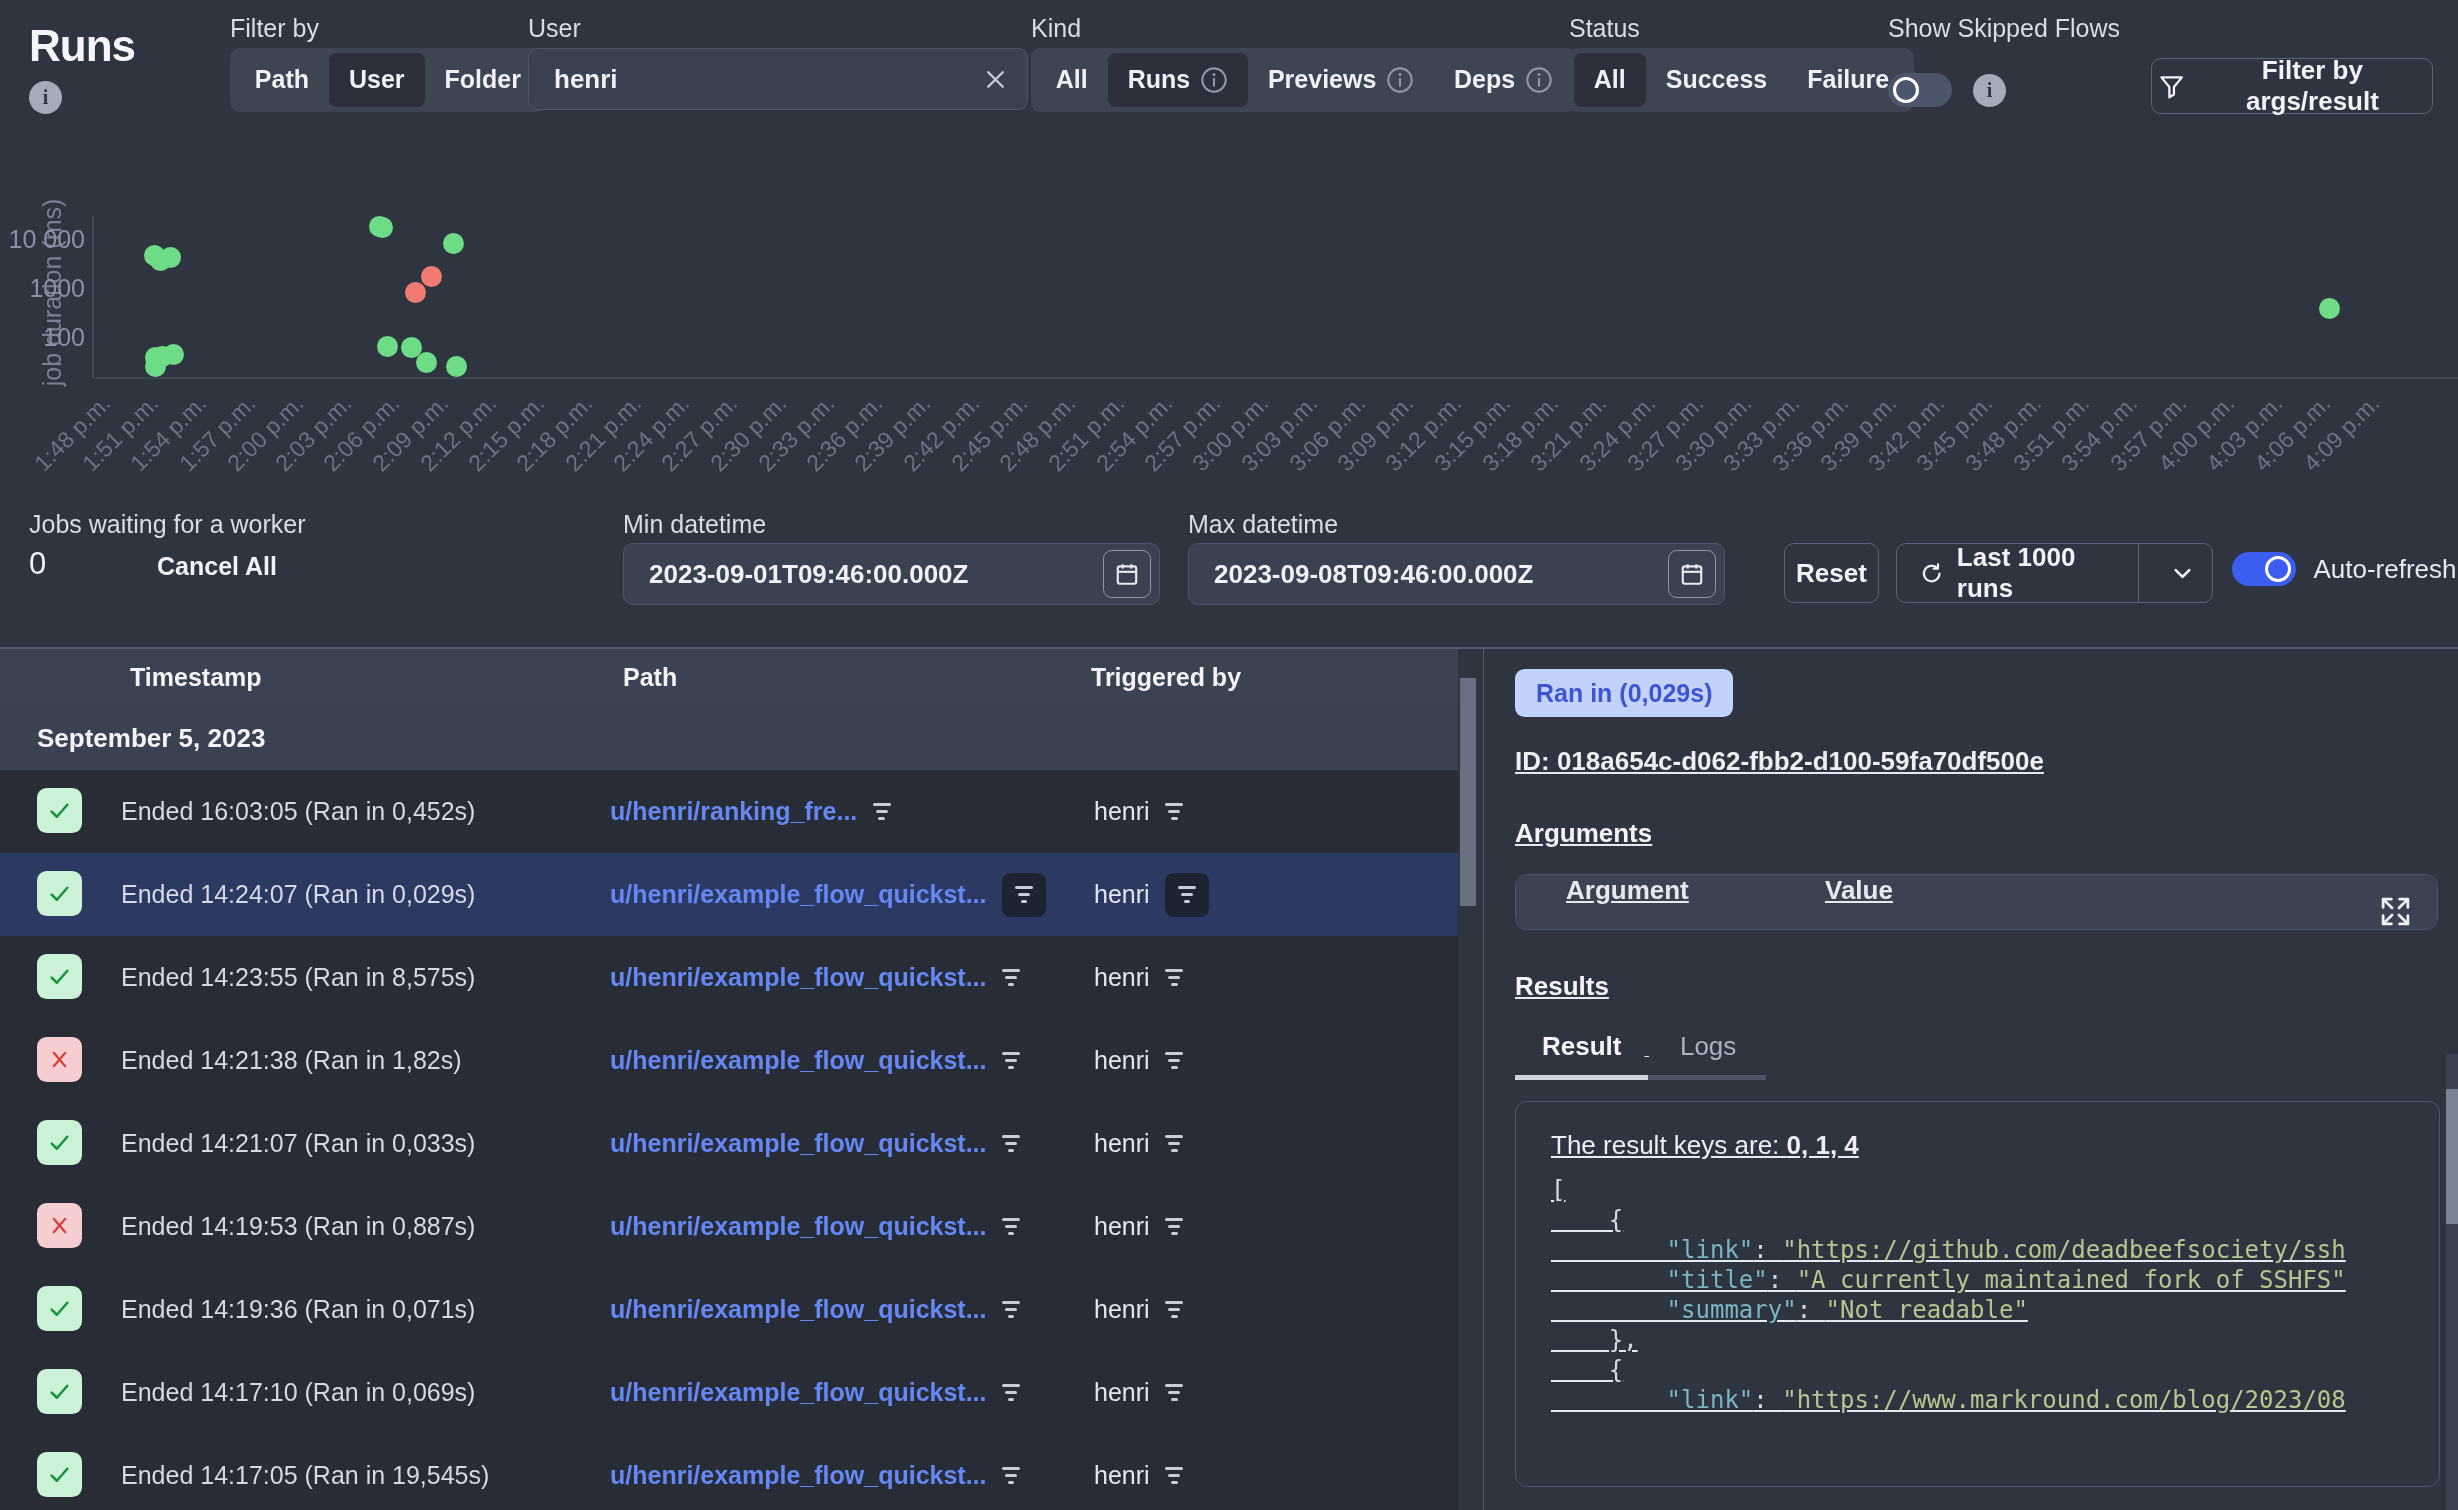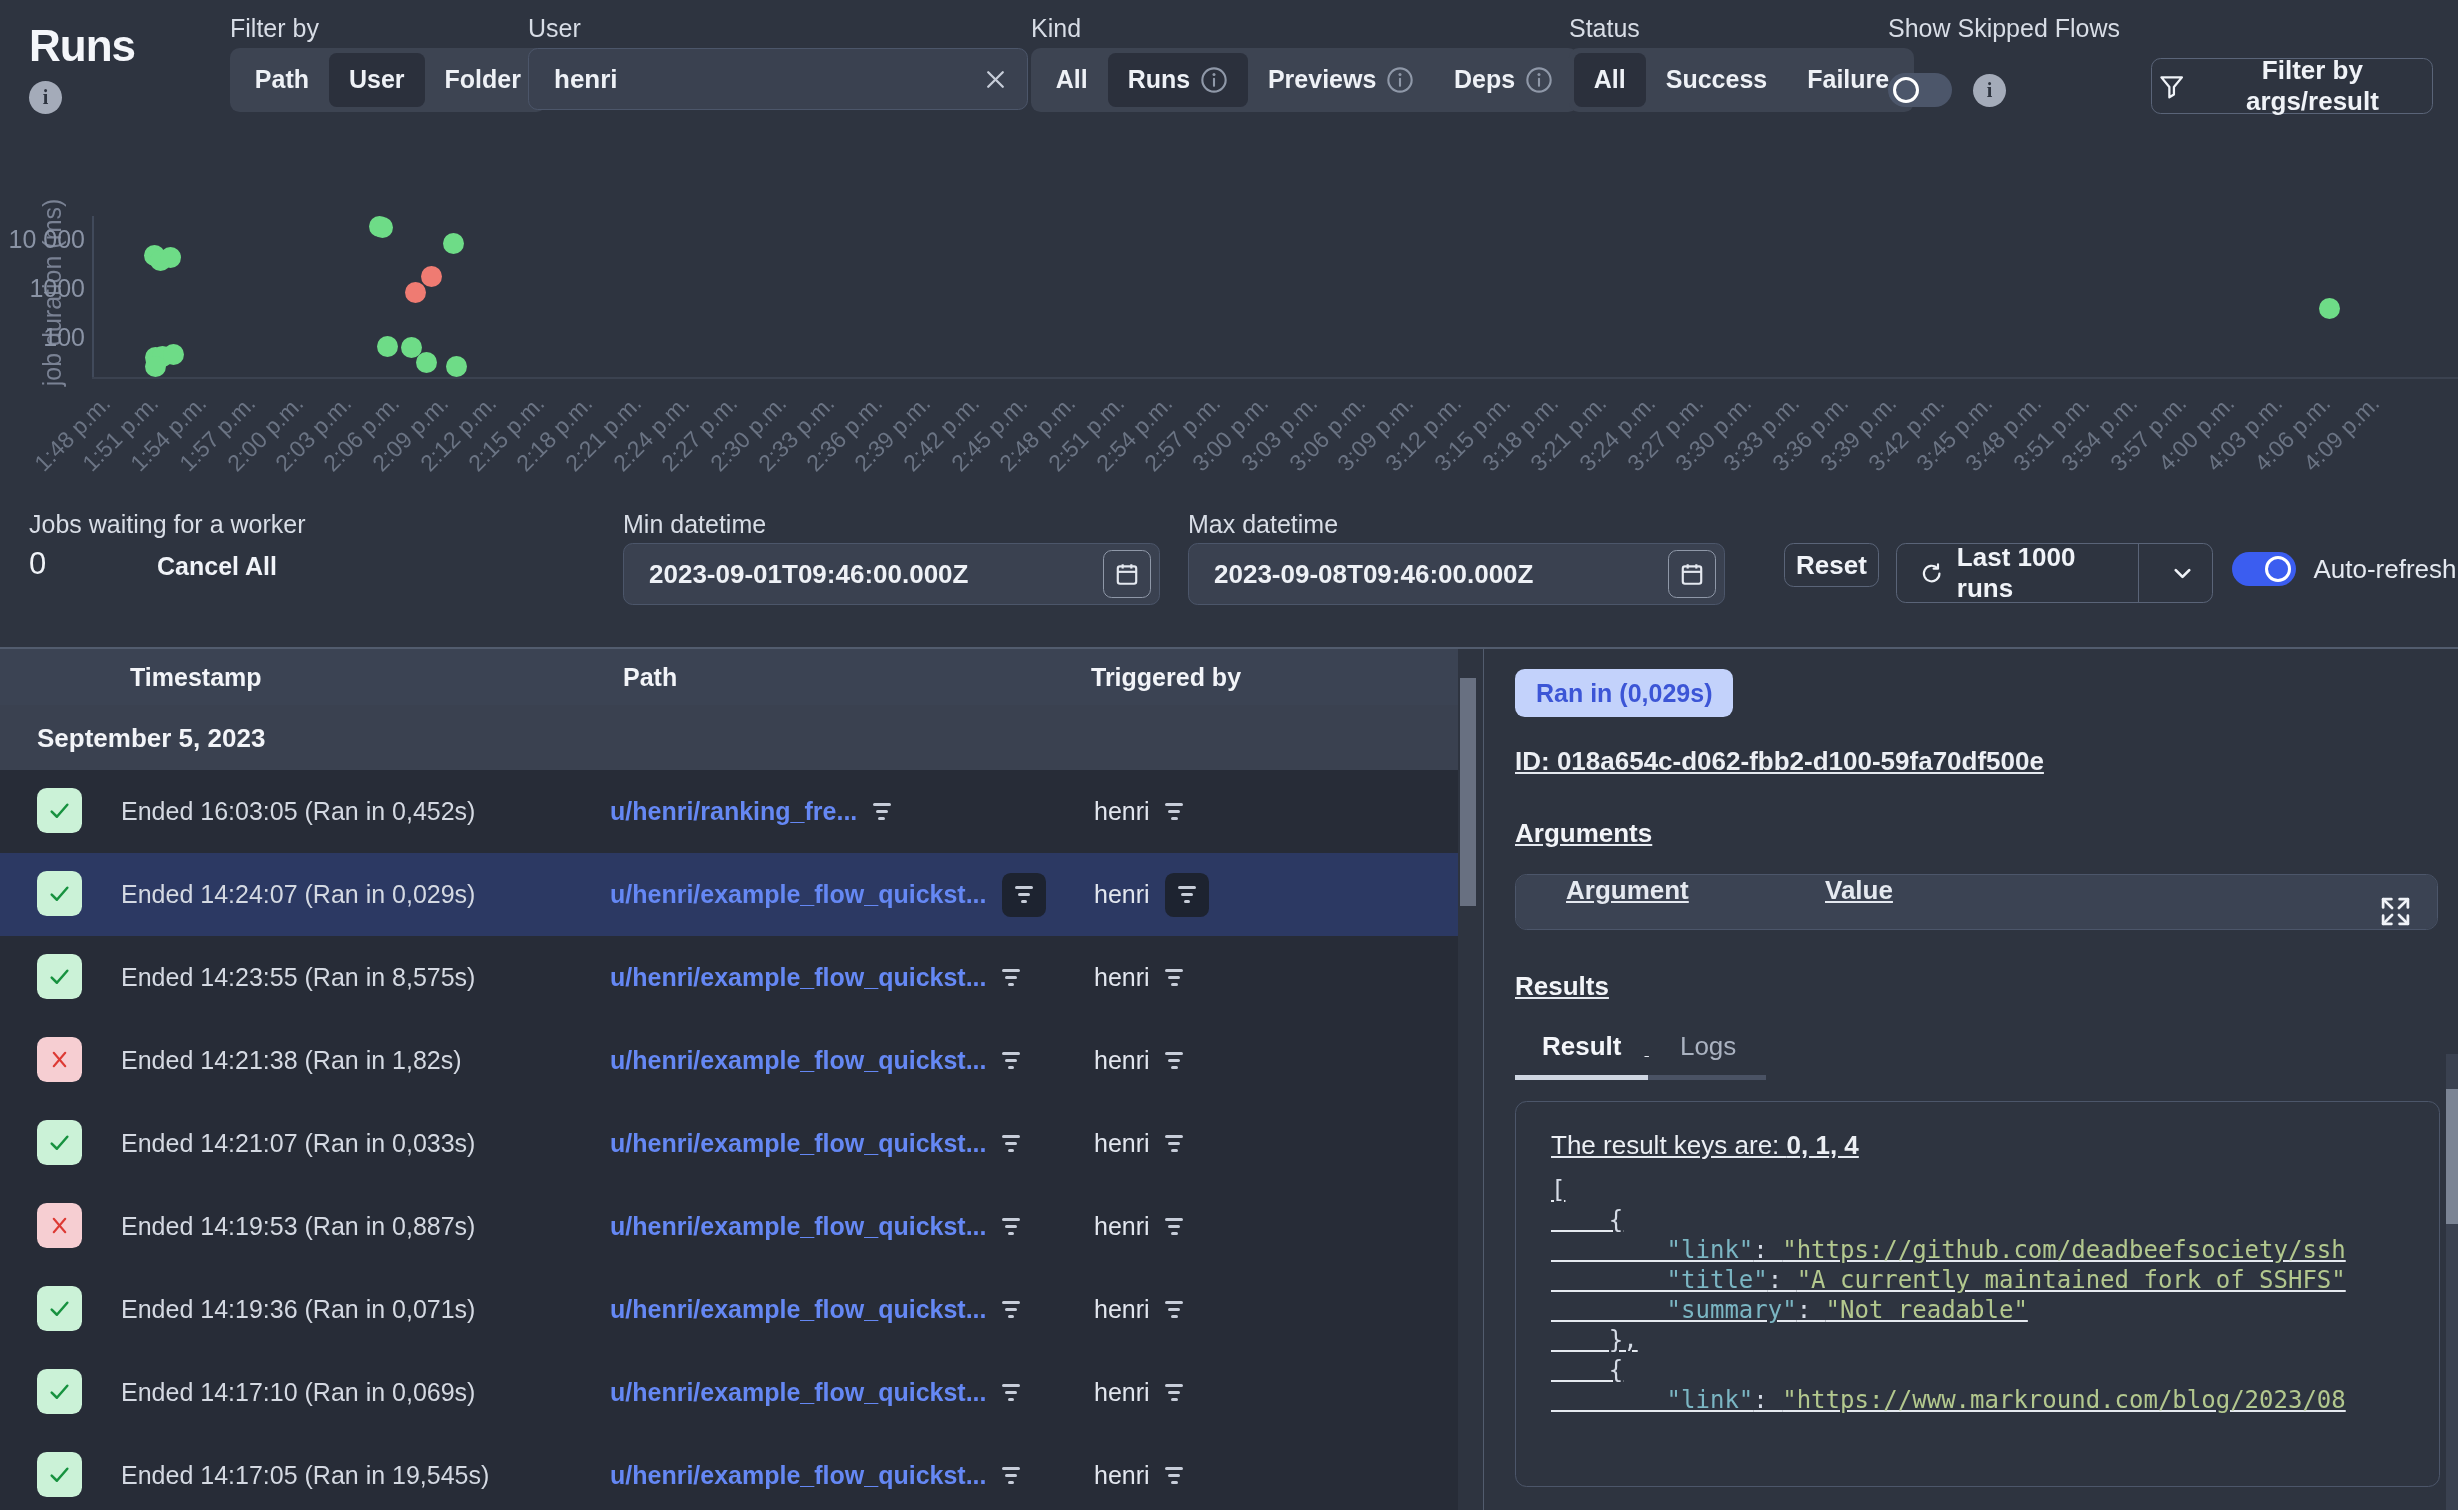--- a/index.html
+++ b/index.html
@@ -307,21 +307,21 @@
     <span class="cal-btn">
       <svg width="26" height="26" viewBox="0 0 24 24" fill="none" stroke="#e5e9f0" stroke-width="2">
           <rect x="3.5" y="5" width="17" height="16" rx="2"></rect>
           <line x1="8" y1="3" x2="8" y2="7"></line>
           <line x1="16" y1="3" x2="16" y2="7"></line>
           <line x1="3.5" y1="10" x2="20.5" y2="10"></line>
         </svg>
     </span>
   </div>
 
-  <button class="abs btn" style="left:1784px;top:543px;width:95px;height:44px;">Reset</button>
+  <button class="abs btn" style="left:1784px;top:543px;width:95px;height:60px;">Reset</button>
 
   <div class="abs btn" style="left:1896px;top:543px;width:317px;height:60px;padding:0;">
     <div style="display:flex;align-items:center;gap:13.5px;padding:0 9.7px 0 23px;flex:1;cursor:pointer;">
       <svg width="27" height="27" viewBox="0 0 24 24" fill="none" stroke="#f0f3f8" stroke-width="2.2" stroke-linecap="round">
           <path d="M20 12a8 8 0 1 1-2.5-5.8"></path>
           <polyline points="18.5,2.5 18.5,7 14,7" stroke-linejoin="round"></polyline>
         </svg>
       <span>Last 1000 runs</span>
     </div>
     <div style="width:1px;align-self:stretch;background:#5a6478;"></div>

